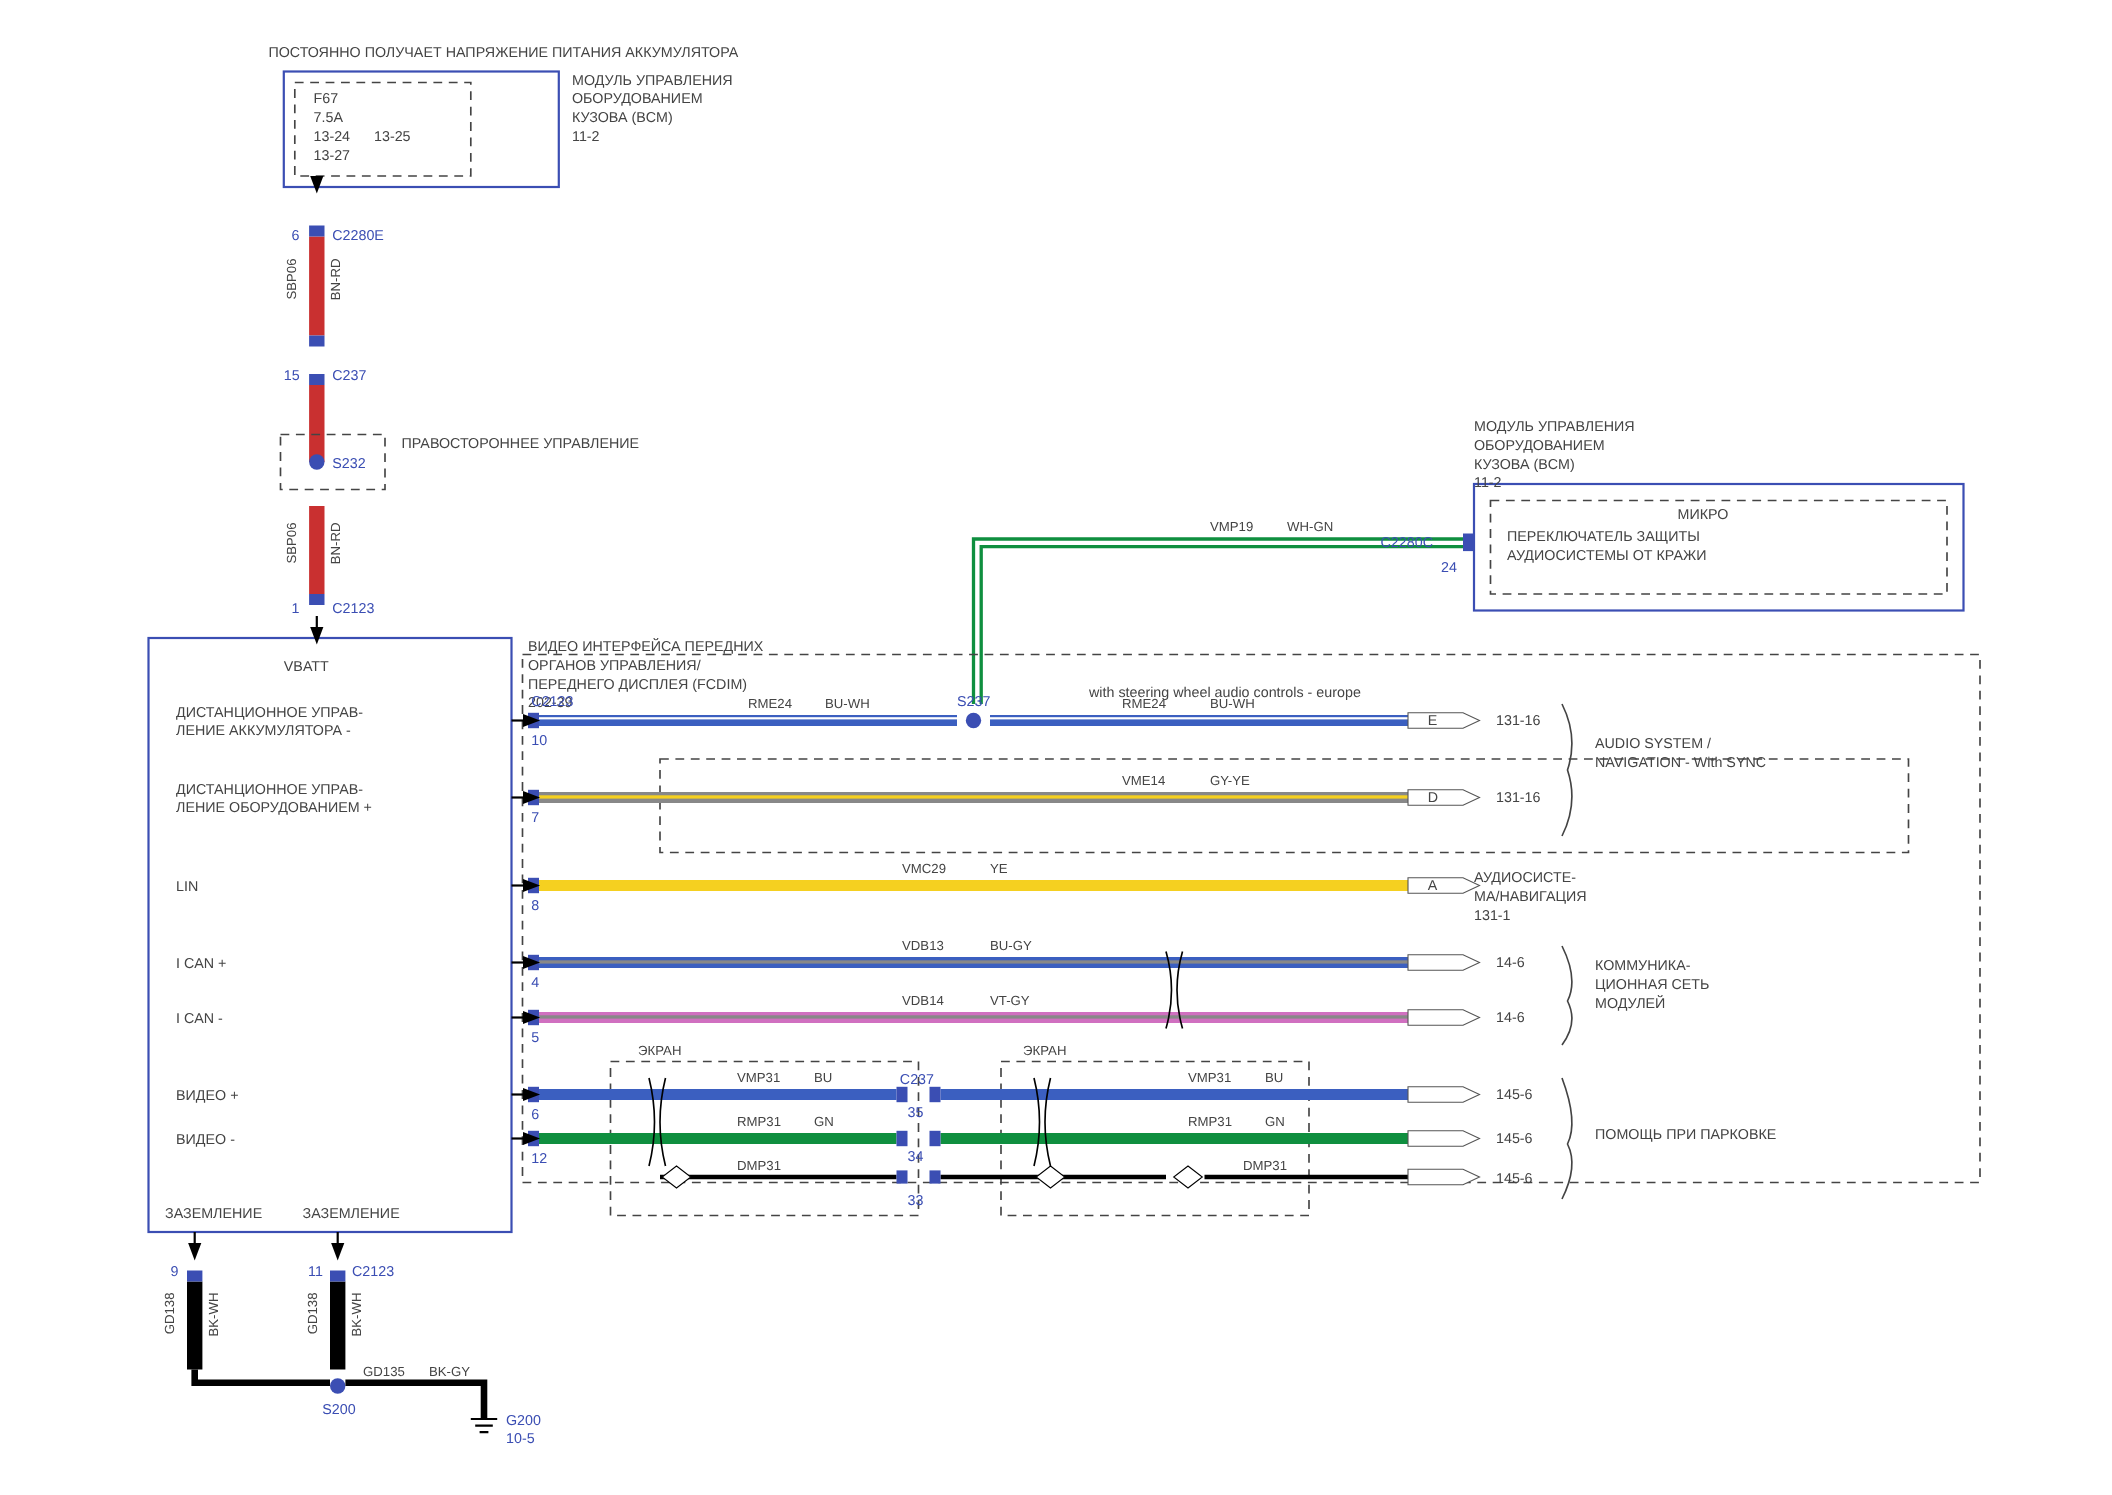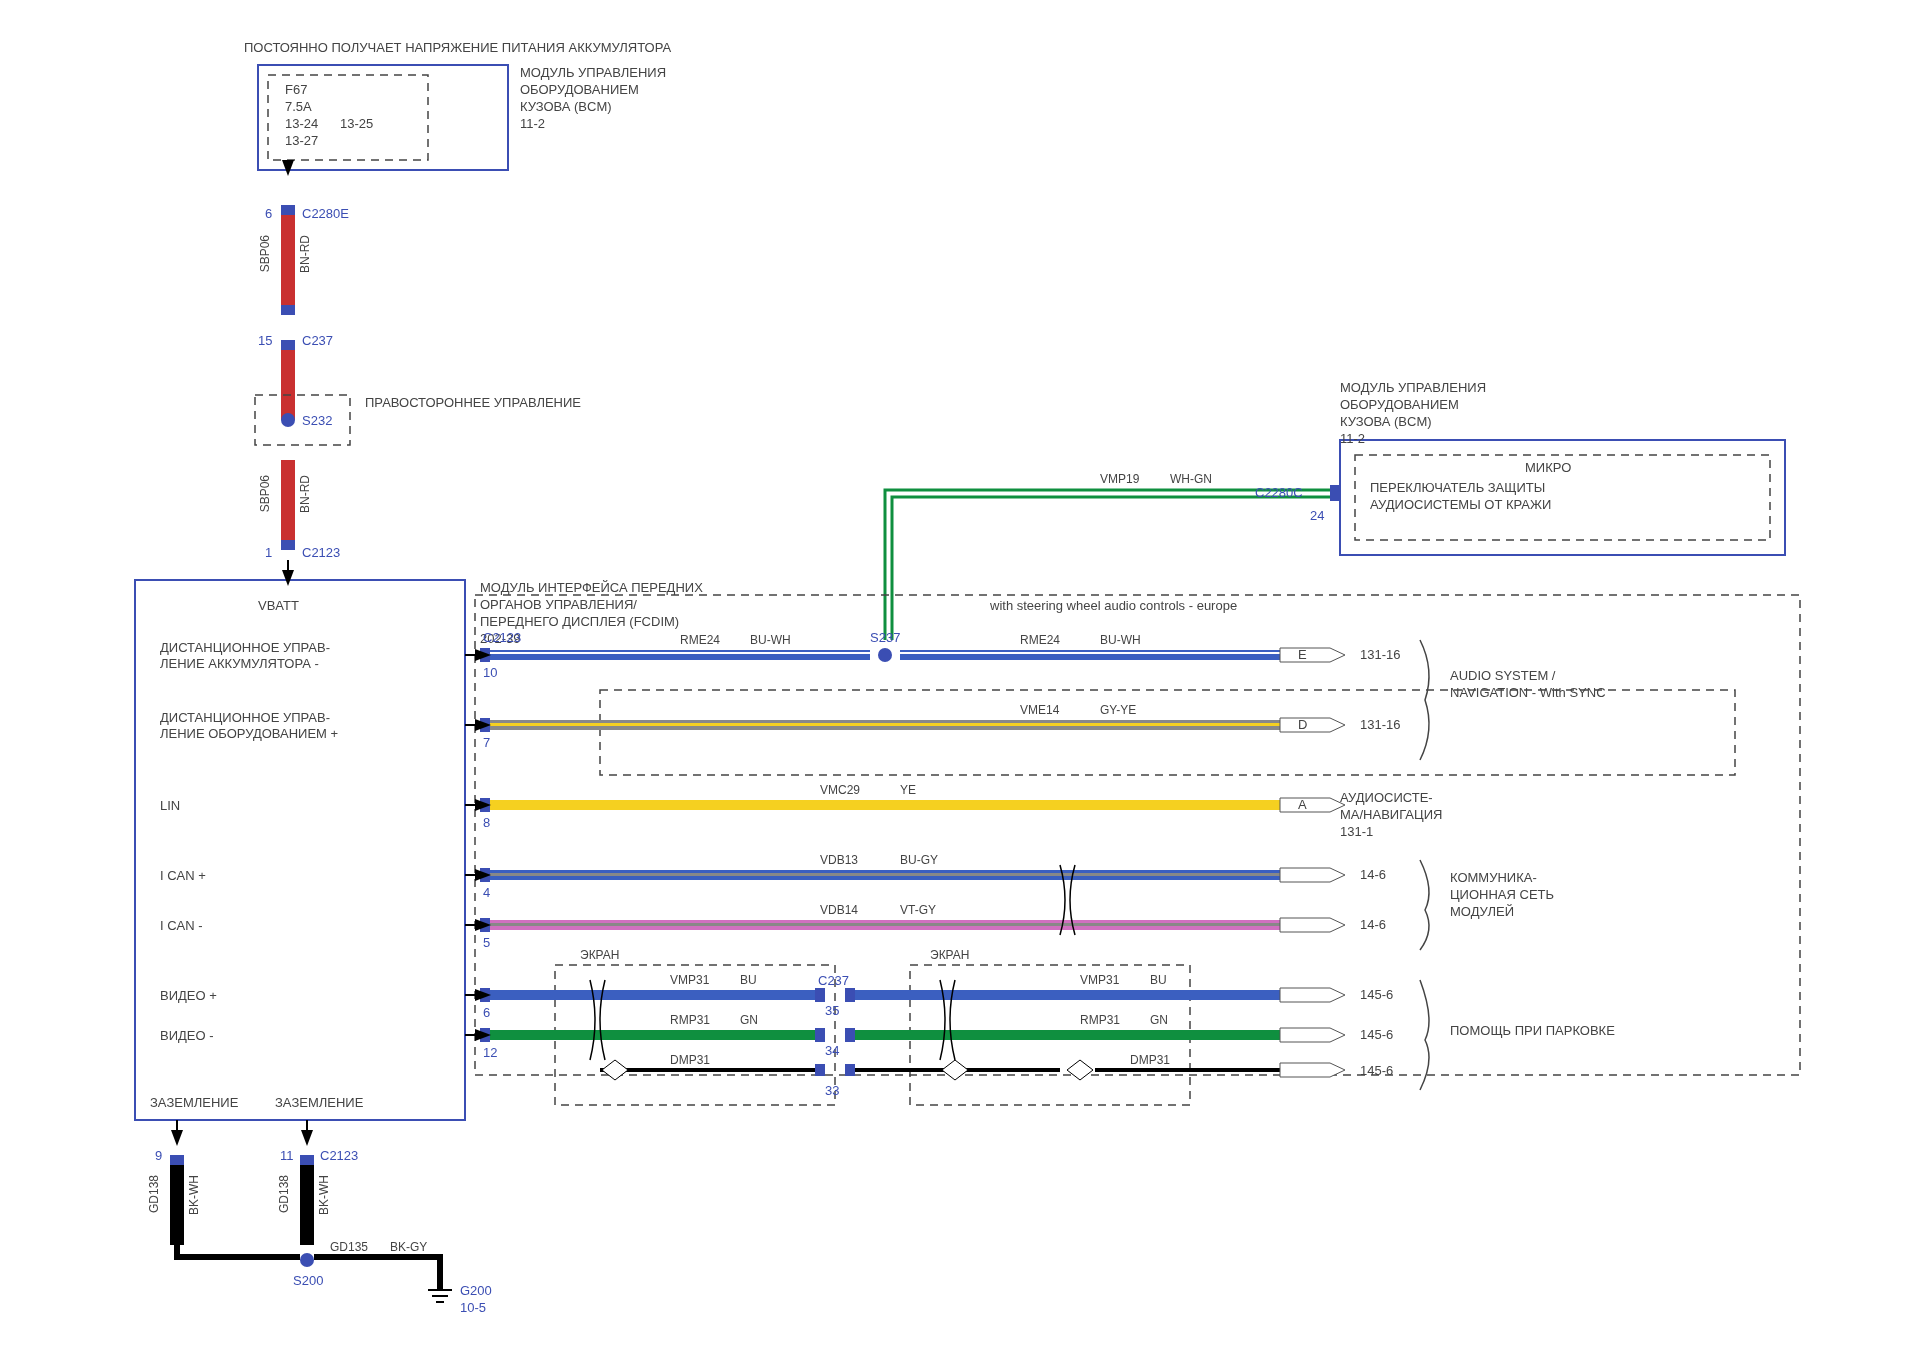--- a/index.html
+++ b/index.html
@@ -171,21 +171,21 @@
 <div class="t" style="left:160px;top:710px">ДИСТАНЦИОННОЕ УПРАВ-</div>
 <div class="t" style="left:160px;top:726px">ЛЕНИЕ ОБОРУДОВАНИЕМ +</div>
 <div class="t" style="left:160px;top:798px">LIN</div>
 <div class="t" style="left:160px;top:868px">I CAN +</div>
 <div class="t" style="left:160px;top:918px">I CAN -</div>
 <div class="t" style="left:160px;top:988px">ВИДЕО +</div>
 <div class="t" style="left:160px;top:1028px">ВИДЕО -</div>
 <div class="t" style="left:150px;top:1095px">ЗАЗЕМЛЕНИЕ</div>
 <div class="t" style="left:275px;top:1095px">ЗАЗЕМЛЕНИЕ</div>
 
-<div class="t" style="left:480px;top:580px">МОДУЛЬ ИНТЕРФЕЙСА ПЕРЕДНИХ</div>
+<div class="t" style="left:480px;top:580px">ВИДЕО ИНТЕРФЕЙСА ПЕРЕДНИХ</div>
 <div class="t" style="left:480px;top:597px">ОРГАНОВ УПРАВЛЕНИЯ/</div>
 <div class="t" style="left:480px;top:614px">ПЕРЕДНЕГО ДИСПЛЕЯ (FCDIM)</div>
 <div class="t" style="left:480px;top:631px">202-39</div>
 
 <div class="t tb" style="left:155px;top:1148px">9</div>
 <div class="t tb" style="left:280px;top:1148px">11</div>
 <div class="t tb" style="left:320px;top:1148px">C2123</div>
 <div class="t tb" style="left:293px;top:1273px">S200</div>
 <div class="t tb" style="left:460px;top:1283px">G200</div>
 <div class="t tb" style="left:460px;top:1300px">10-5</div>
@@ -203,21 +203,21 @@
 <div class="t" style="left:1340px;top:431px">11-2</div>
 <div class="t" style="left:1525px;top:460px">МИКРО</div>
 <div class="t" style="left:1370px;top:480px">ПЕРЕКЛЮЧАТЕЛЬ ЗАЩИТЫ</div>
 <div class="t" style="left:1370px;top:497px">АУДИОСИСТЕМЫ ОТ КРАЖИ</div>
 
 <div class="t tiny" style="left:1100px;top:472px">VMP19</div>
 <div class="t tiny" style="left:1170px;top:472px">WH-GN</div>
 <div class="t tb" style="left:1255px;top:485px">C2280C</div>
 <div class="t tb" style="left:1310px;top:508px">24</div>
 
-<div class="t" style="left:990px;top:598px">with steering wheel audio controls - europe</div>
+<div class="t" style="left:990px;top:622px">with steering wheel audio controls - europe</div>
 
 <div class="t tb" style="left:483px;top:630px">C2123</div>
 <div class="t tb" style="left:483px;top:665px">10</div>
 <div class="t tb" style="left:483px;top:735px">7</div>
 <div class="t tb" style="left:483px;top:815px">8</div>
 <div class="t tb" style="left:483px;top:885px">4</div>
 <div class="t tb" style="left:483px;top:935px">5</div>
 <div class="t tb" style="left:483px;top:1005px">6</div>
 <div class="t tb" style="left:483px;top:1045px">12</div>
 

